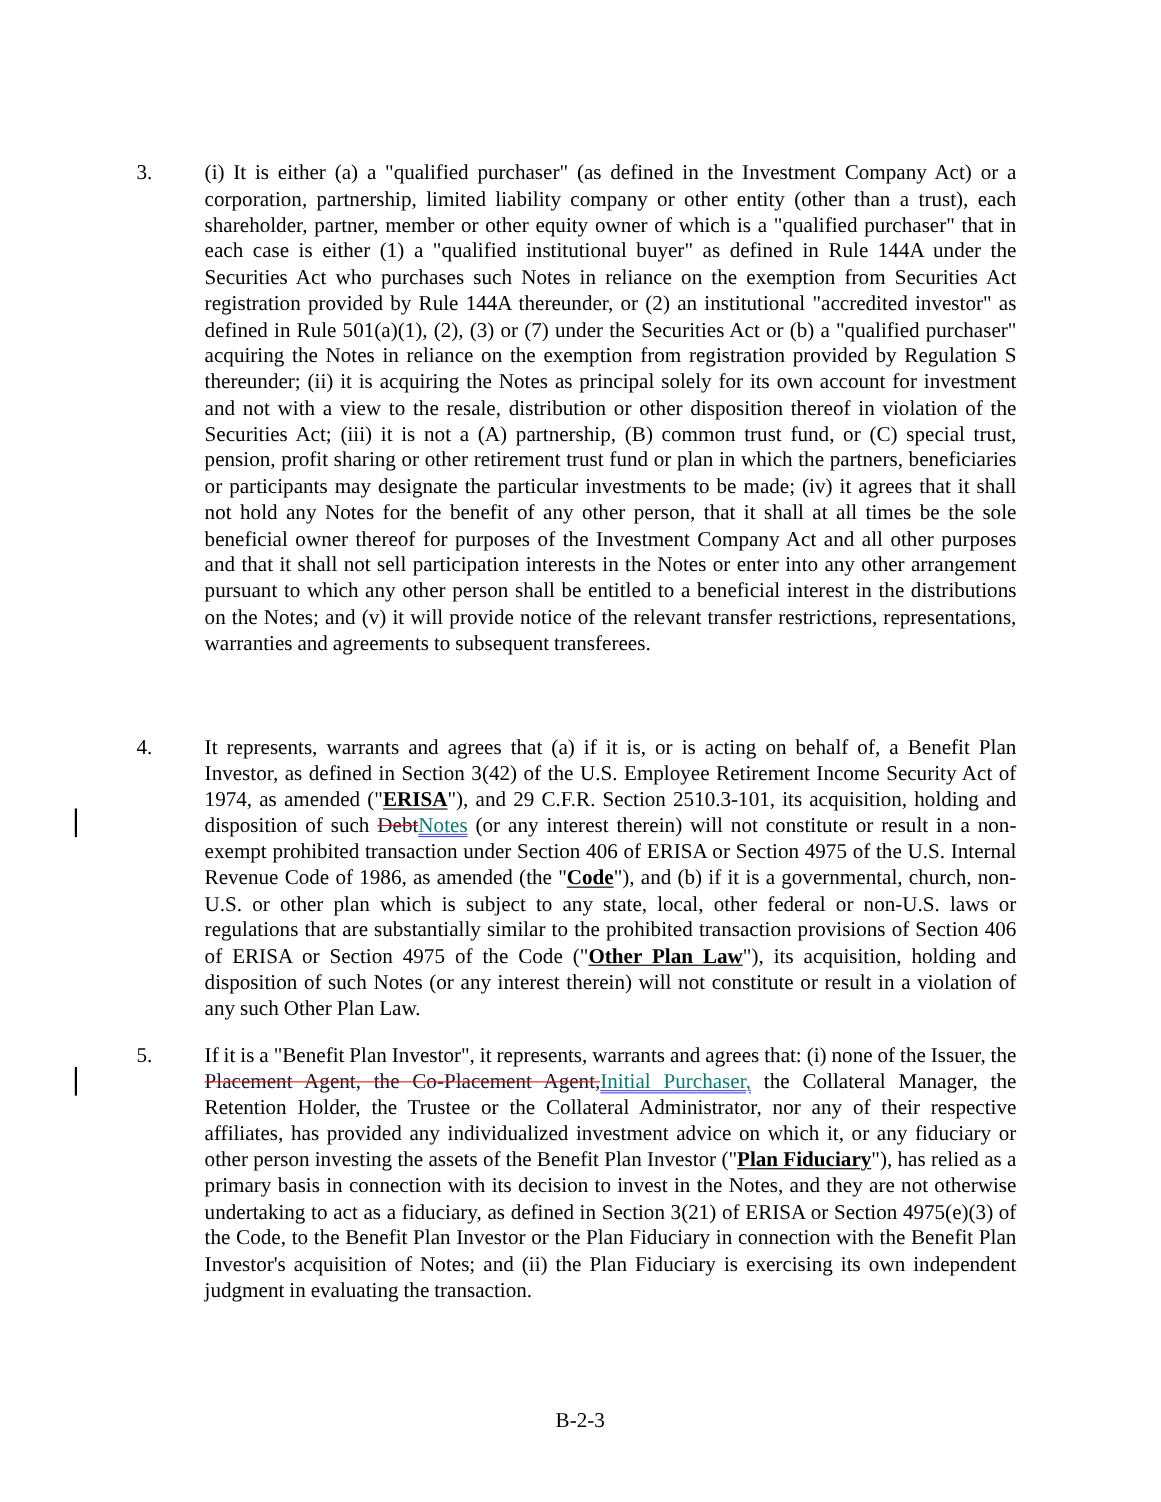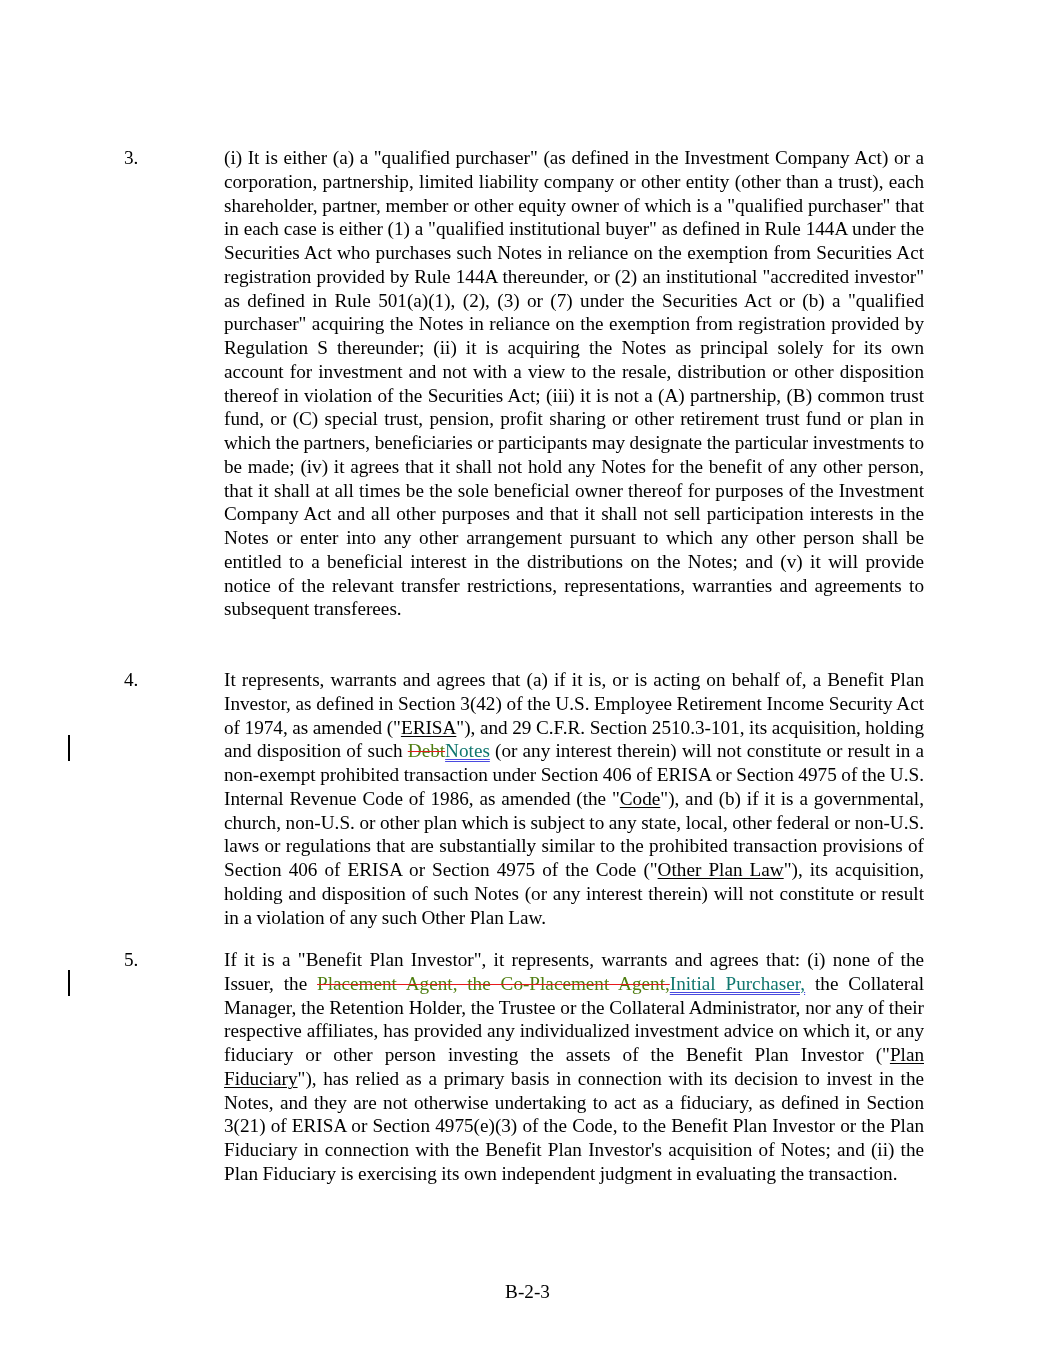--- a/index.html
+++ b/index.html
@@ -28,33 +28,34 @@
       width: 800px;
     }
     .item-num {
       position: absolute;
       left: 0;
       top: 0;
       font-size: 19.2px;
       line-height: 23.75px;
     }
     .item-body {
-      margin-left: 100px;
+      margin-left: 62px;
       font-size: 19.2px;
       line-height: 23.75px;
       text-align: justify;
       word-spacing: -0.3px;
     }
     .u {
       text-decoration: underline;
       text-decoration-thickness: 1px;
       text-underline-offset: 2px;
+      font-weight: bold;
     }
     .del {
-      color: #4d7c0f;
+      color: #0f172a;
       text-decoration: line-through;
       text-decoration-color: #e8181b;
       text-decoration-thickness: 1.3px;
     }
     .ins {
       color: #0f766e;
       text-decoration: underline double;
       text-decoration-color: #4a4ae0;
       text-decoration-thickness: 1px;
       text-underline-offset: 2px;

